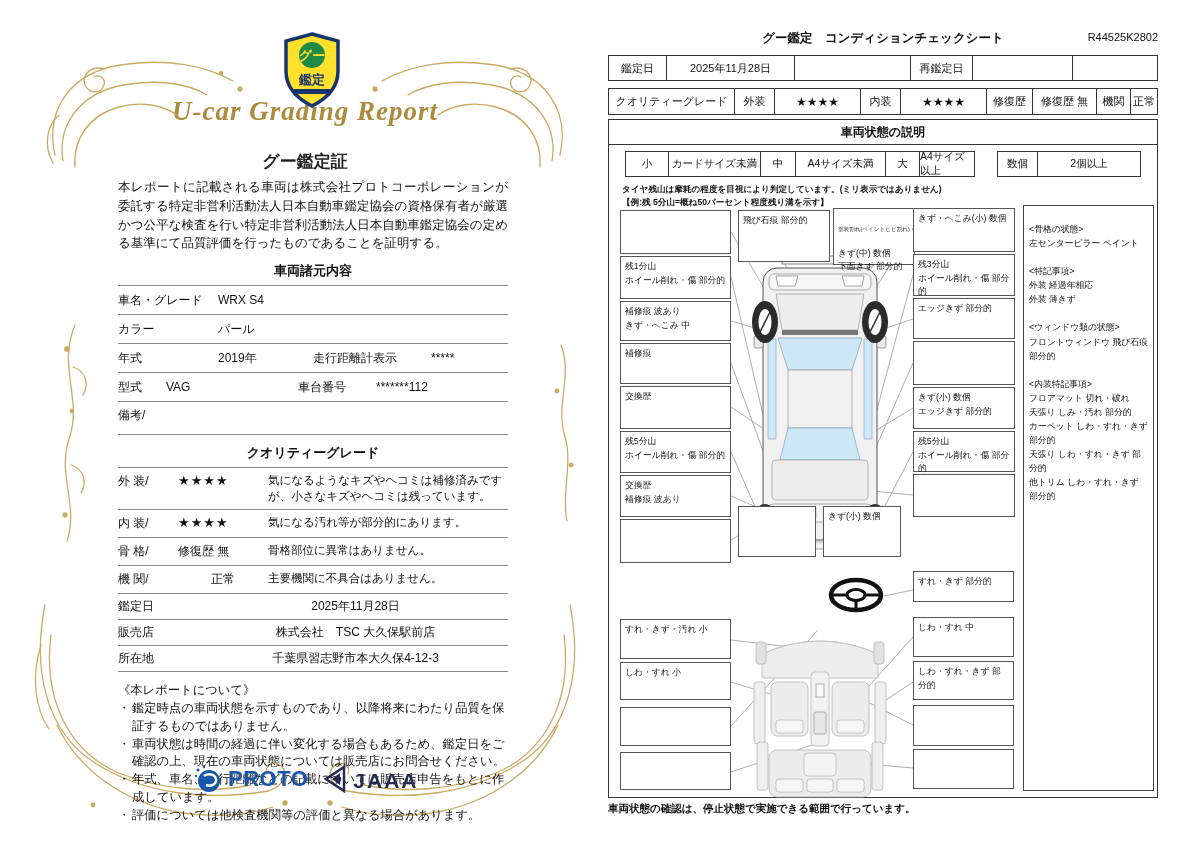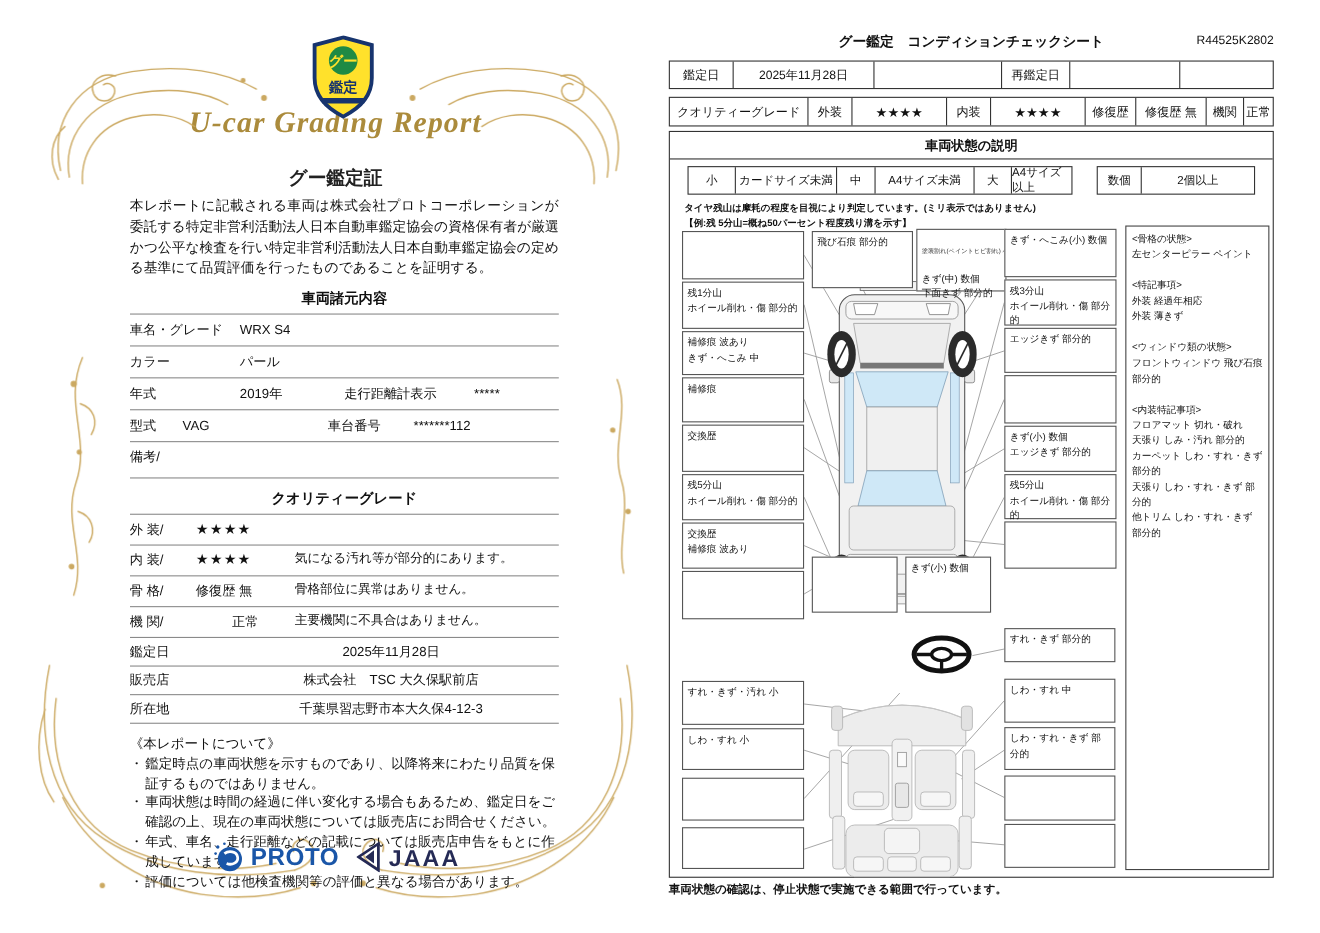--- a/index.html
+++ b/index.html
@@ -50,21 +50,21 @@
     justify-content:center;font-weight:700;font-size:12px;}
   .legend{position:absolute;display:flex;border:1.2px solid #333;box-sizing:border-box;background:#fff;}
   .lcell{border-right:1px solid #333;display:flex;align-items:center;justify-content:center;
     font-size:10.5px;box-sizing:border-box;}
   .lcell.nb{border-right:none;}
   .tirenote{position:absolute;left:622px;top:183px;font-weight:700;font-size:8.6px;line-height:1.55;z-index:2;}
   .notebox{position:absolute;border:1px solid #555;background:#fff;font-size:8.8px;
     line-height:1.55;padding:3px 4px;white-space:pre-line;box-sizing:border-box;z-index:3;}
   .tinyline{font-size:5.6px;color:#333;line-height:1.3;white-space:nowrap;}
   .sidebar{position:absolute;left:1023px;top:205px;width:131px;height:586px;border:1px solid #444;
-    padding:4px 5px;font-size:8.8px;line-height:1.6;white-space:pre-line;box-sizing:border-box;z-index:3;background:#fff;}
+    padding:16px 5px;font-size:8.8px;line-height:1.6;white-space:pre-line;box-sizing:border-box;z-index:3;background:#fff;}
   .rp-footer{position:absolute;left:608px;top:802px;font-weight:700;font-size:10.5px;z-index:2;}
   svg{display:block;}
 </style>
 </head>
 <body>
 
 <div class="canvas">
 
   <svg class="abs" style="left:15px;top:15px;z-index:1" width="585" height="825" viewBox="0 0 585 825">
     <g stroke="#c9a55a" stroke-width="1.3" fill="none" stroke-linecap="round" opacity="0.95">
@@ -163,20 +163,21 @@
         <span class="sl">備考/</span>
       </div>
     </div>
 
     <div class="lp-h">クオリティーグレード</div>
 
     <div>
       <div class="grow">
         <span class="gl">外 装/</span>
         <span class="gv">★★★★</span>
+        <span class="gd">気になるようなキズやヘコミは補修済みですが、小さなキズやヘコミは残っています。</span>
       </div>
       <div class="grow">
         <span class="gl">内 装/</span>
         <span class="gv">★★★★</span>
         <span class="gd">気になる汚れ等が部分的にあります。</span>
       </div>
       <div class="grow">
         <span class="gl">骨 格/</span>
         <span class="gv" style="font-size:12px;letter-spacing:0">修復歴 無</span>
         <span class="gd">骨格部位に異常はありません。</span>

